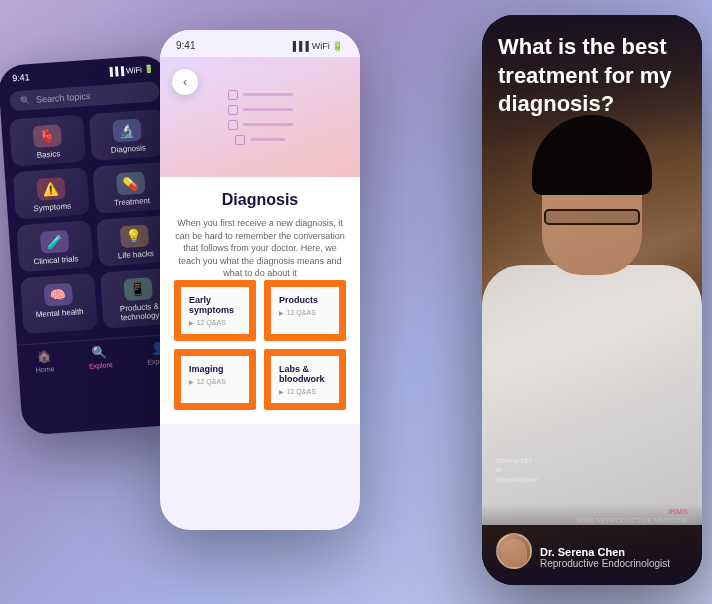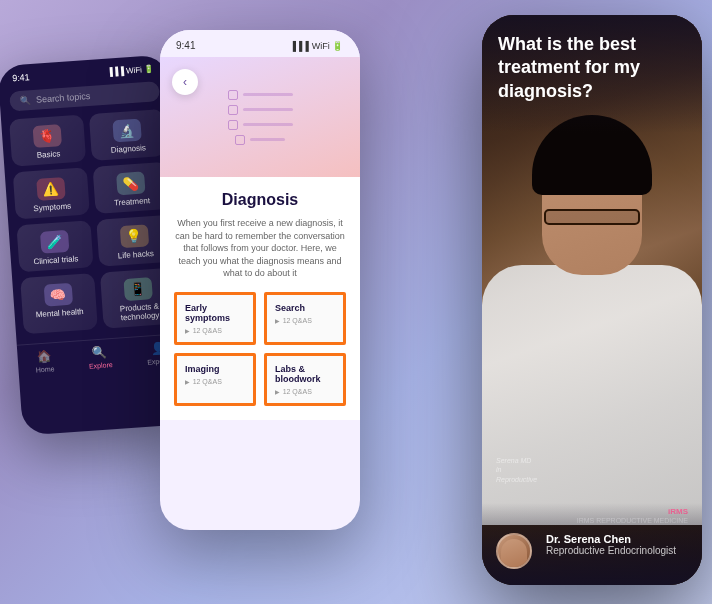--- a/index.html
+++ b/index.html
@@ -191,30 +191,29 @@
       font-weight: 700;
       color: #1a1040;
       text-align: center;
       margin-bottom: 8px;
     }
     .pm-desc {
       font-size: 9px;
       color: #666;
       text-align: center;
       line-height: 1.4;
-      margin-bottom: 12px;
     }
     .pm-grid {
       display: grid;
       grid-template-columns: 1fr 1fr;
       gap: 8px;
     }
     .pm-card {
       background: #fafafa;
-      border: 3px solid #f97316;
+      border: 7px solid #f97316;
       border-radius: 2px;
       padding: 8px;
     }
     .pm-card-title {
       font-size: 9px;
       font-weight: 600;
       color: #1a1040;
       margin-bottom: 4px;
     }
     .pm-card-sub {
@@ -262,36 +261,36 @@
     .pr-overlay-top {
       position: absolute;
       top: 0;
       left: 0;
       right: 0;
       background: linear-gradient(180deg, rgba(20,15,35,0.85) 0%, rgba(20,15,35,0) 100%);
       padding: 18px 16px 30px;
     }
     .pr-question {
       color: white;
-      font-size: 18px;
+      font-size: 22px;
       font-weight: 700;
       line-height: 1.3;
     }
     .pr-overlay-bottom {
       position: absolute;
       bottom: 0;
       left: 0;
       right: 0;
       background: linear-gradient(0deg, rgba(20,15,35,0.95) 0%, rgba(20,15,35,0) 100%);
       padding: 30px 14px 16px;
     }
     .pr-doctor-info {
       display: flex;
-      align-items: flex-start;
-      gap: 14px;
+      align-items: flex-end;
+      gap: 8px;
     }
     .pr-avatar {
       width: 36px;
       height: 36px;
       border-radius: 50%;
       background: linear-gradient(135deg, #c8997a, #8a5535);
       border: 2px solid rgba(255,255,255,0.3);
       overflow: hidden;
       display: flex;
       align-items: flex-end;
@@ -444,21 +443,21 @@
   <div class="pm-body">
     <div class="pm-title">Diagnosis</div>
     <div class="pm-desc">When you first receive a new diagnosis, it can be hard to remember the conversation that follows from your doctor. Here, we teach you what the diagnosis means and what to do about it</div>
 
     <div class="pm-grid">
       <div class="pm-card">
         <div class="pm-card-title">Early symptoms</div>
         <div class="pm-card-sub">12 Q&amp;AS</div>
       </div>
       <div class="pm-card">
-        <div class="pm-card-title">Search</div>
+        <div class="pm-card-title">Products</div>
         <div class="pm-card-sub">12 Q&amp;AS</div>
       </div>
       <div class="pm-card">
         <div class="pm-card-title">Imaging</div>
         <div class="pm-card-sub">12 Q&amp;AS</div>
       </div>
       <div class="pm-card">
         <div class="pm-card-title">Labs &amp; bloodwork</div>
         <div class="pm-card-sub">12 Q&amp;AS</div>
       </div>

